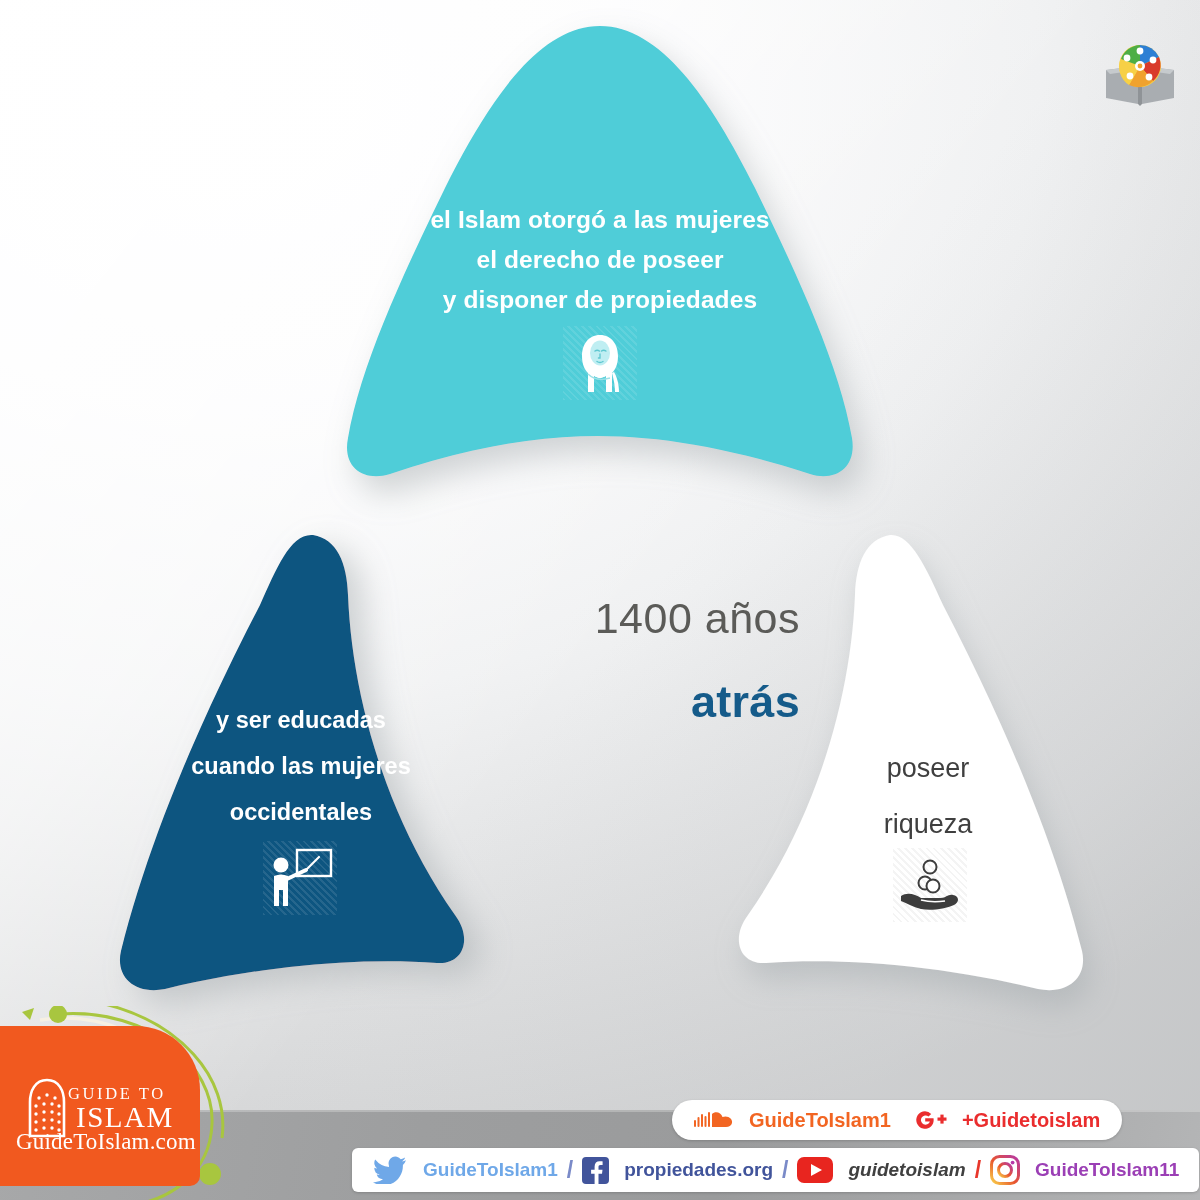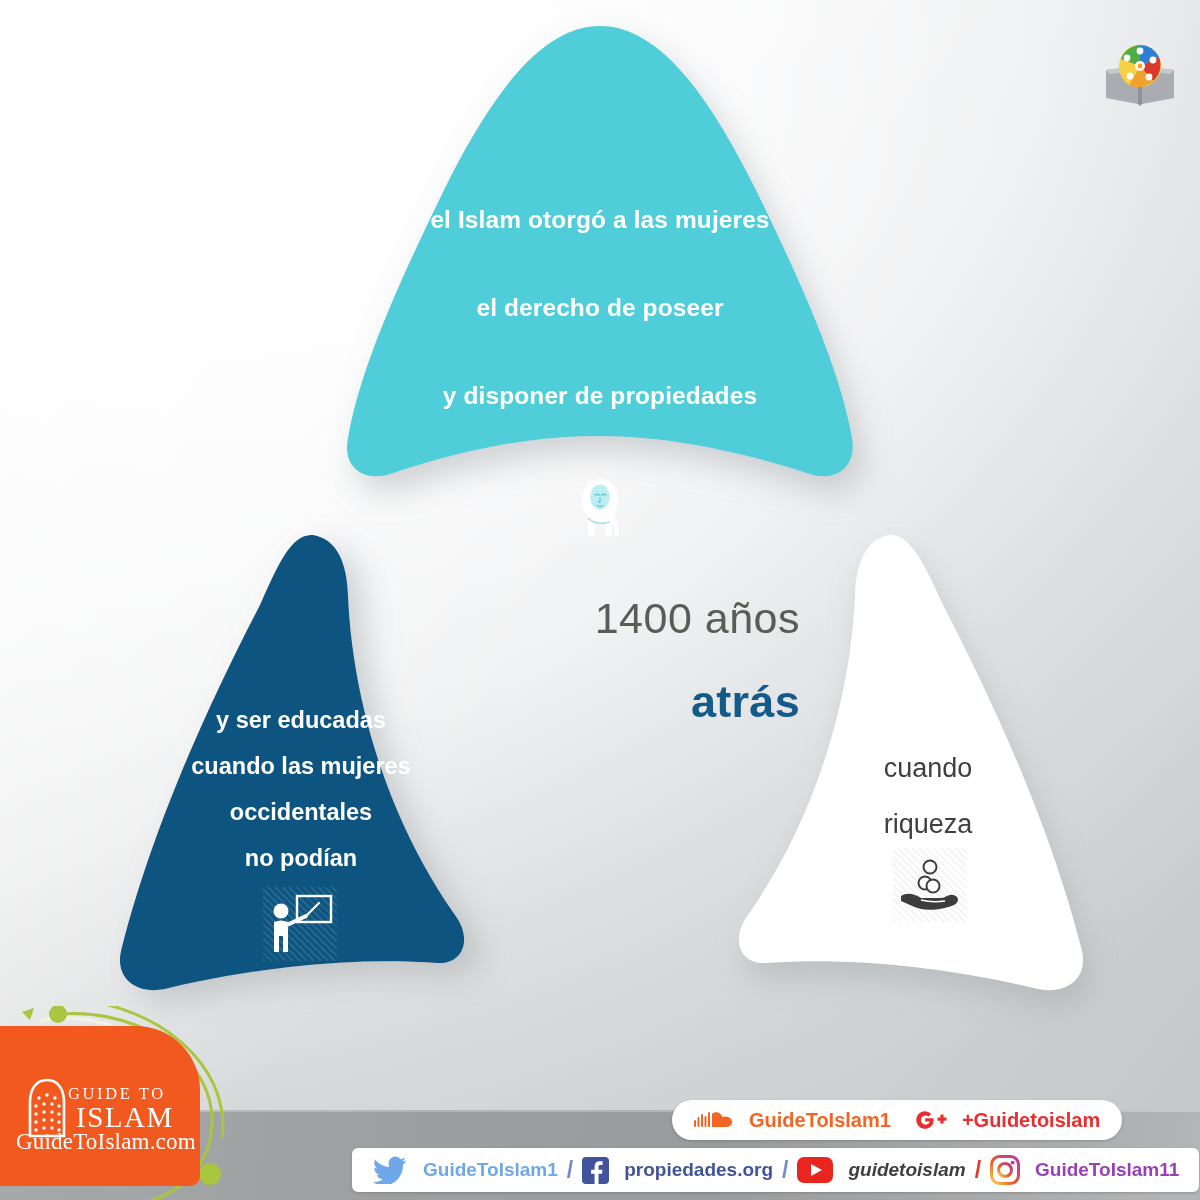--- a/index.html
+++ b/index.html
@@ -24,21 +24,21 @@
   .petal{position:absolute;}
   .petal svg{display:block;overflow:visible;}
   .petal-content{
     position:absolute;left:0;top:0;width:100%;height:100%;
     display:flex;flex-direction:column;align-items:center;
     text-align:center;pointer-events:none;
   }
 
   
   #petal-top{left:330px;top:18px;width:540px;height:470px;}
-  #petal-top .petal-content{padding-top:182px;gap:48px;}
+  #petal-top .petal-content{padding-top:182px;}
   #petal-top .line{
     color:#ffffff;font-size:24.5px;font-weight:600;line-height:40px;
     letter-spacing:.1px;white-space:nowrap;
   }
 
   
   #petal-left{left:55px;top:525px;width:510px;height:470px;}
   #petal-left .petal-content{padding-top:172px;align-items:flex-start;padding-left:96px;}
   #petal-left .line{
     color:#ffffff;font-size:23.5px;font-weight:600;line-height:46px;
@@ -192,21 +192,20 @@
            C 418 414, 408 440, 382 438
            C 300 432, 200 442, 110 464
            C 80 470, 60 452, 66 426
            C 92 322, 140 205, 205 80
            C 222 42, 236 8, 258 10 Z" fill="#0C5580"></path>
     </svg>
     <div class="petal-content">
       <div class="line">y ser educadas</div>
       <div class="line">cuando las mujeres</div>
       <div class="line">occidentales</div>
-      <div class="line">no podían</div>
       <div class="icon-tile" style="margin-left:112px;">
         <svg width="66" height="60" viewBox="0 0 66 60">
           <rect x="30" y="2" width="34" height="26" fill="none" stroke="#ffffff" stroke-width="2.4"></rect>
           <circle cx="14" cy="17" r="7.5" fill="#ffffff"></circle>
           <path d="M7 28 q7 -3 14 0 l0 30 l-5 0 l0 -16 l-4 0 l0 16 l-5 0 Z" fill="#ffffff"></path>
           <path d="M20 31 L39 22" stroke="#ffffff" stroke-width="4" stroke-linecap="round"></path>
           <path d="M38 23 L52 9" stroke="#ffffff" stroke-width="2.2" stroke-linecap="round"></path>
         </svg>
       </div>
     </div>
@@ -221,21 +220,21 @@
       </defs>
       <path filter="url(#sh-right)" d="M252 10 C 272 8, 288 42, 305 80
            C 370 205, 418 322, 444 426
            C 450 452, 430 470, 400 464
            C 310 442, 210 432, 128 438
            C 102 440, 92 414, 110 390
            C 180 290, 213 170, 217 70
            C 218 38, 228 14, 252 10 Z" fill="#FFFFFF"></path>
     </svg>
     <div class="petal-content">
-      <div class="line">cuando</div>
+      <div class="line">poseer</div>
       <div class="line">riqueza</div>
       <div class="icon-tile dark" style="margin-left:55px;margin-top:-4px;">
         <svg width="66" height="58" viewBox="0 0 66 58">
           <circle cx="33" cy="11" r="6.5" fill="none" stroke="#3d3d3d" stroke-width="2"></circle>
           <circle cx="28" cy="27" r="6.5" fill="none" stroke="#3d3d3d" stroke-width="2"></circle>
           <circle cx="36" cy="30" r="6.5" fill="#ffffff" stroke="#3d3d3d" stroke-width="2"></circle>
           <path d="M4 40 C10 36, 18 38, 24 42 L44 42 C49 42, 51 38, 56 39
                    C62 40, 63 46, 57 49 C48 53, 34 55, 24 53
                    C16 51, 9 47, 4 45 Z" fill="#3d3d3d"></path>
           <path d="M24 44 q11 3 24 1" stroke="#ffffff" stroke-width="1.6" fill="none"></path>

